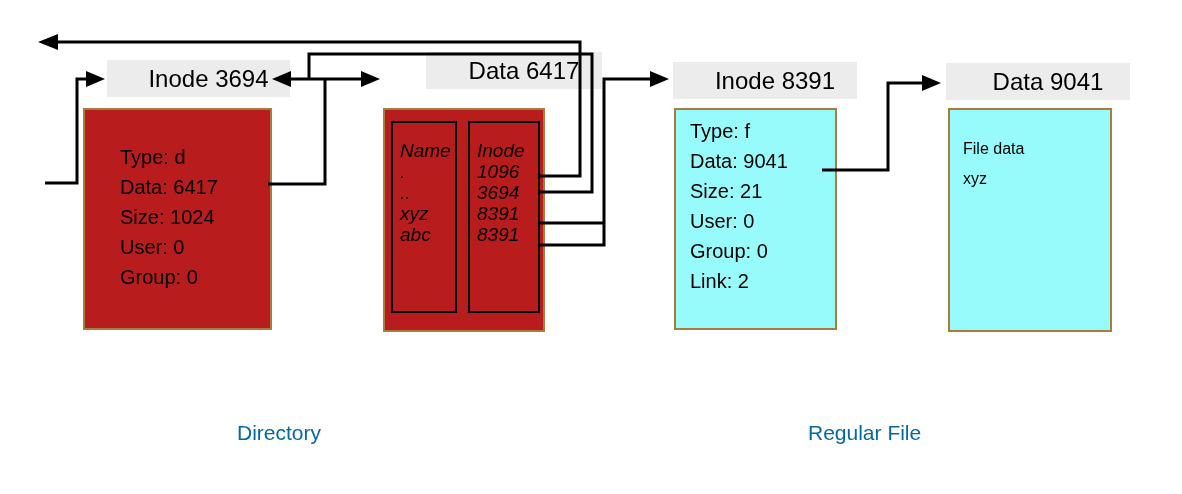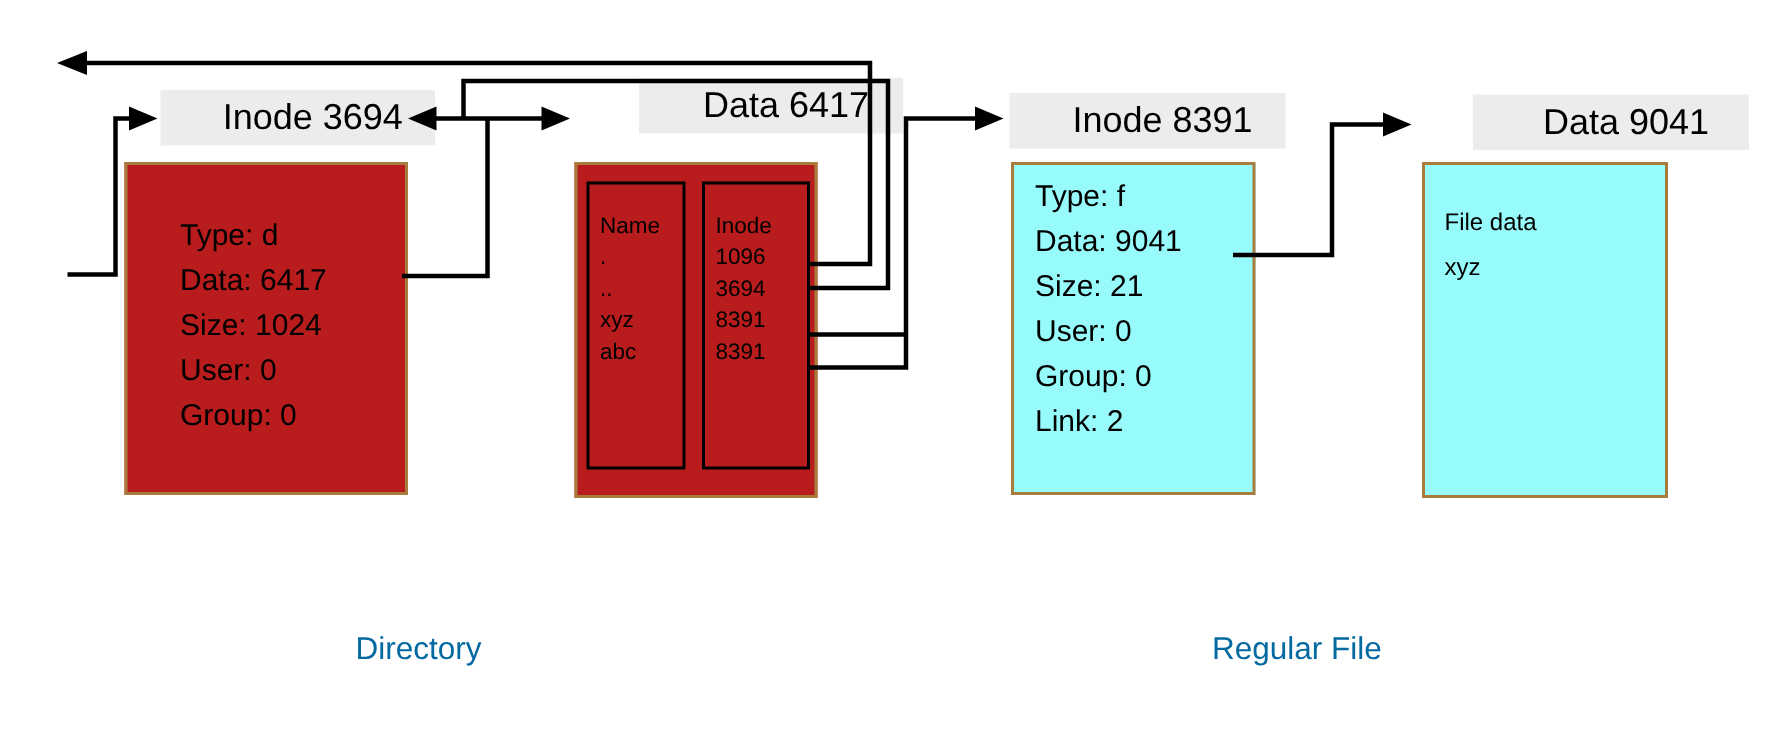--- a/index.html
+++ b/index.html
@@ -14,40 +14,40 @@
   .box{position:absolute;border:2px solid #a87c3c;box-sizing:border-box;z-index:1;}
   .teal{background:#b91c1c;}
   .cyan{background:#97fbfb;}
   .fields{font-size:20px;line-height:30px;}
   #box-inode-3694{left:83px;top:108px;width:189px;height:222px;padding:32px 0 0 35px;}
   #box-data-6417{left:383px;top:108px;width:162px;height:224px;}
   #box-inode-8391{left:674px;top:108px;width:163px;height:222px;padding:6px 0 0 14px;}
   #box-data-9041{left:948px;top:108px;width:164px;height:224px;padding:24px 0 0 13px;font-size:16px;line-height:30px;}
   .inner-rect{
     position:absolute;top:11px;height:192px;border:2px solid #000;box-sizing:border-box;
-    font-size:15px;line-height:21px;padding:17px 0 0 7px;
+    font-size:19px;line-height:21px;padding:17px 0 0 7px;font-style:italic;
   }
   #name-col{left:6px;width:66px;}
   #inode-col{left:83px;width:72px;}
   .caption{position:absolute;font-size:21px;color:#0369a1;z-index:2;}
   #caption-directory{left:237px;top:421px;}
   #caption-regular-file{left:808px;top:421px;}
   .arrow-layer{position:absolute;left:0;top:0;z-index:5;pointer-events:none;}
   .arrow-layer polyline,.arrow-layer line{fill:none;stroke:#000;stroke-width:3;}
   .arrow-layer polygon{fill:#000;stroke:none;}
 </style>
 </head>
 <body>
 
 <div class="canvas">
 
   <div class="blk-label" style="left:107px;top:60px;width:163px;">Inode 3694</div>
   <div class="blk-label" style="left:385px;top:52px;width:156px;margin-left:41px;">Data 6417</div>
   <div class="blk-label" style="left:673px;top:62px;width:164px;">Inode 8391</div>
-  <div class="blk-label" style="left:946px;top:63px;width:164px;margin-left:36px;">Data 9041</div>
+  <div class="blk-label" style="left:946px;top:63px;width:164px;">Data 9041</div>
 
   <div class="box teal fields" id="box-inode-3694">
     <div>Type: d</div>
     <div>Data: 6417</div>
     <div>Size: 1024</div>
     <div>User: 0</div>
     <div>Group: 0</div>
   </div>
 
   <div class="box teal" id="box-data-6417">

